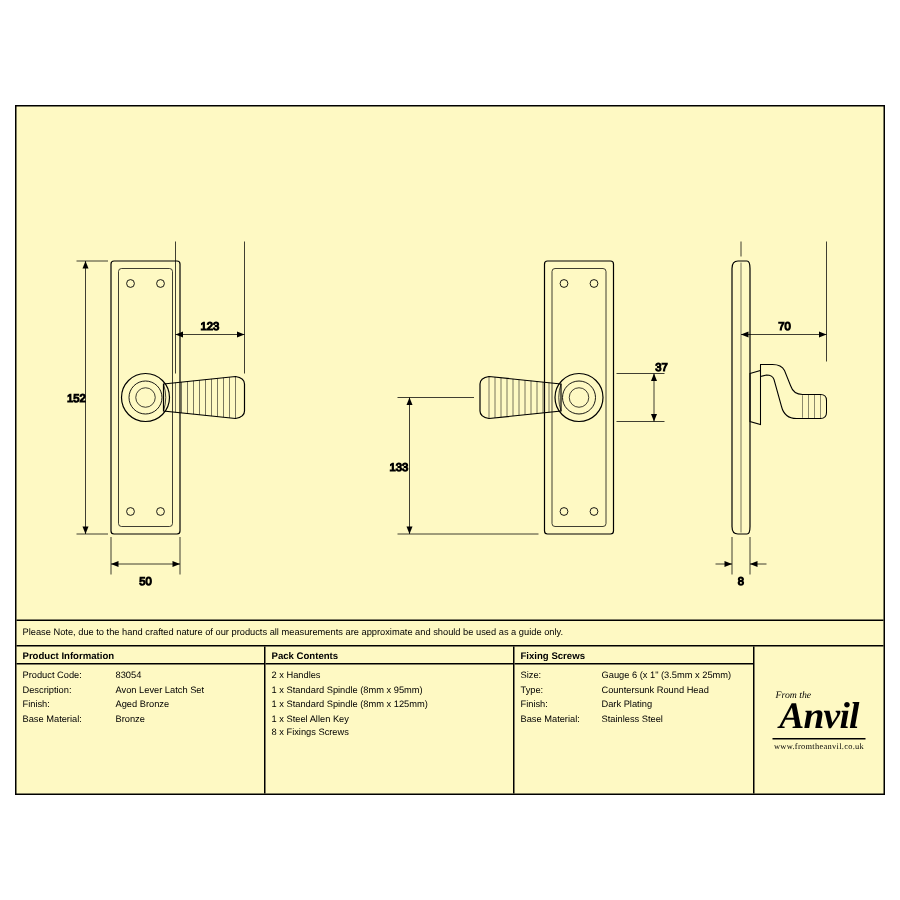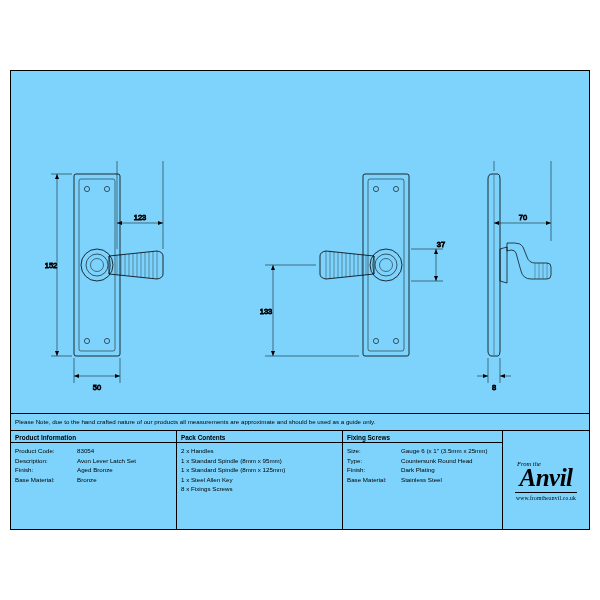--- a/index.html
+++ b/index.html
@@ -14,21 +14,21 @@
     color: #000000;
   }
   .sheet {
     position: absolute;
     left: 10px;
     top: 70px;
     width: 580px;
     height: 460px;
     border: 1px solid #000;
     box-sizing: border-box;
-    background: #7dd3fc;
+    background: #fef9c3;
   }
   .drawing-area {
     position: absolute;
     left: 0; top: 0;
     width: 578px;
     height: 343px;
     border-bottom: 1px solid #000;
     box-sizing: border-box;
     overflow: hidden;
   }

